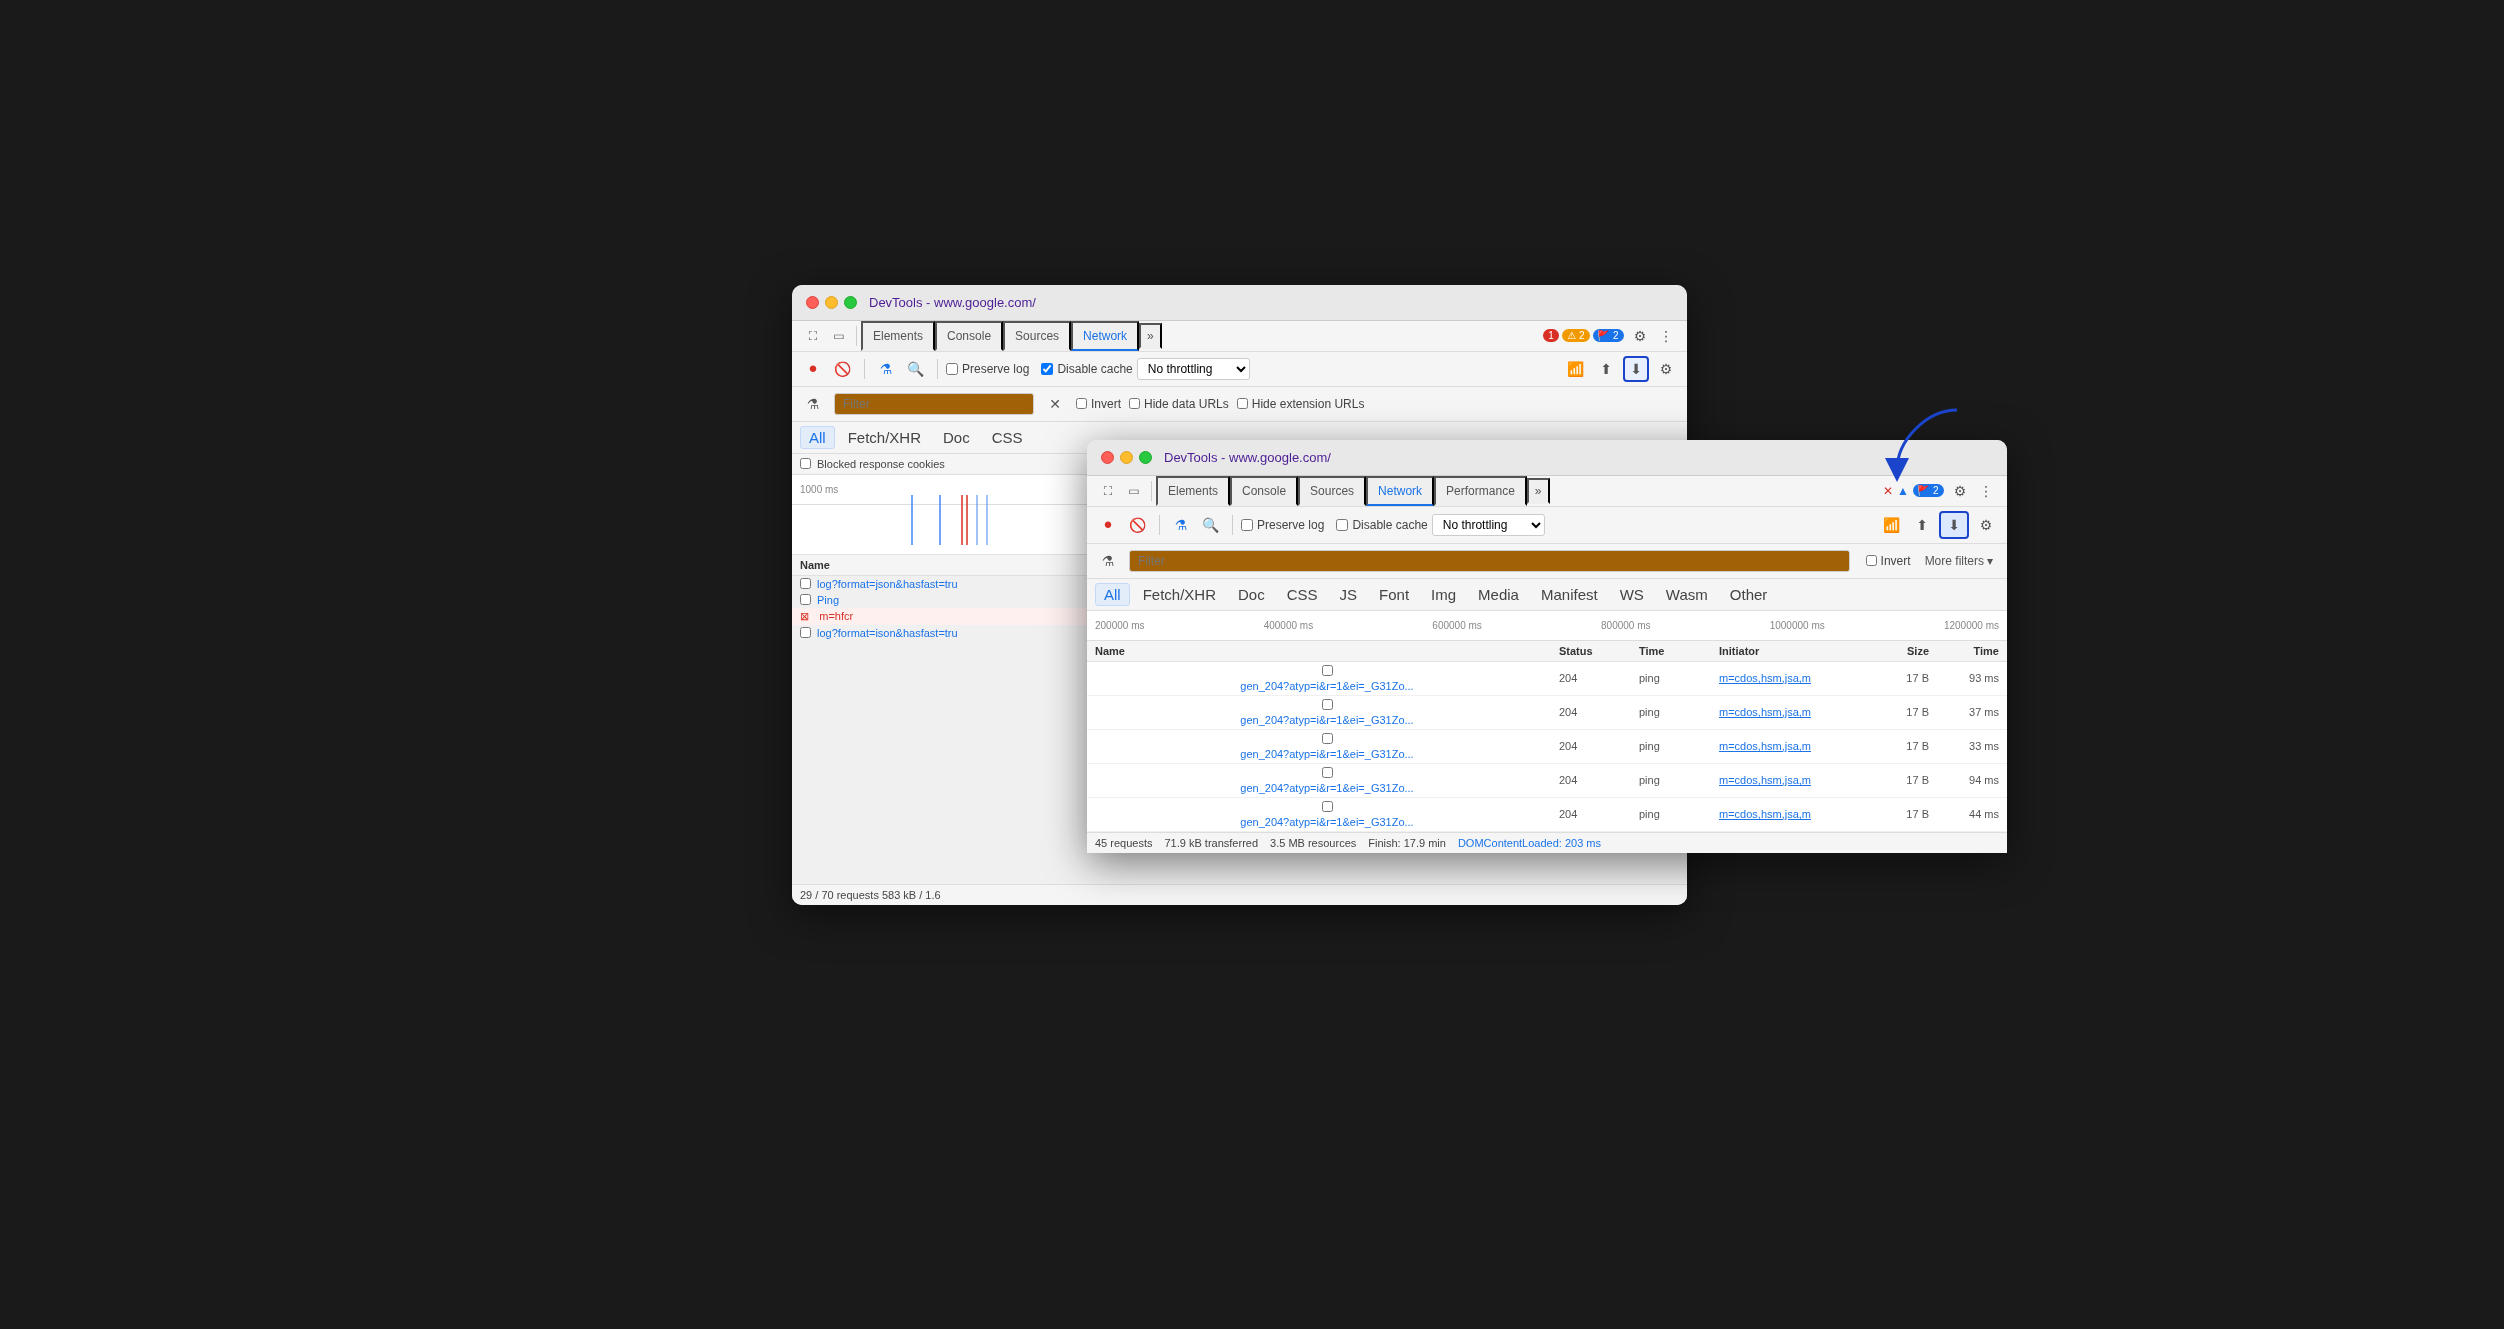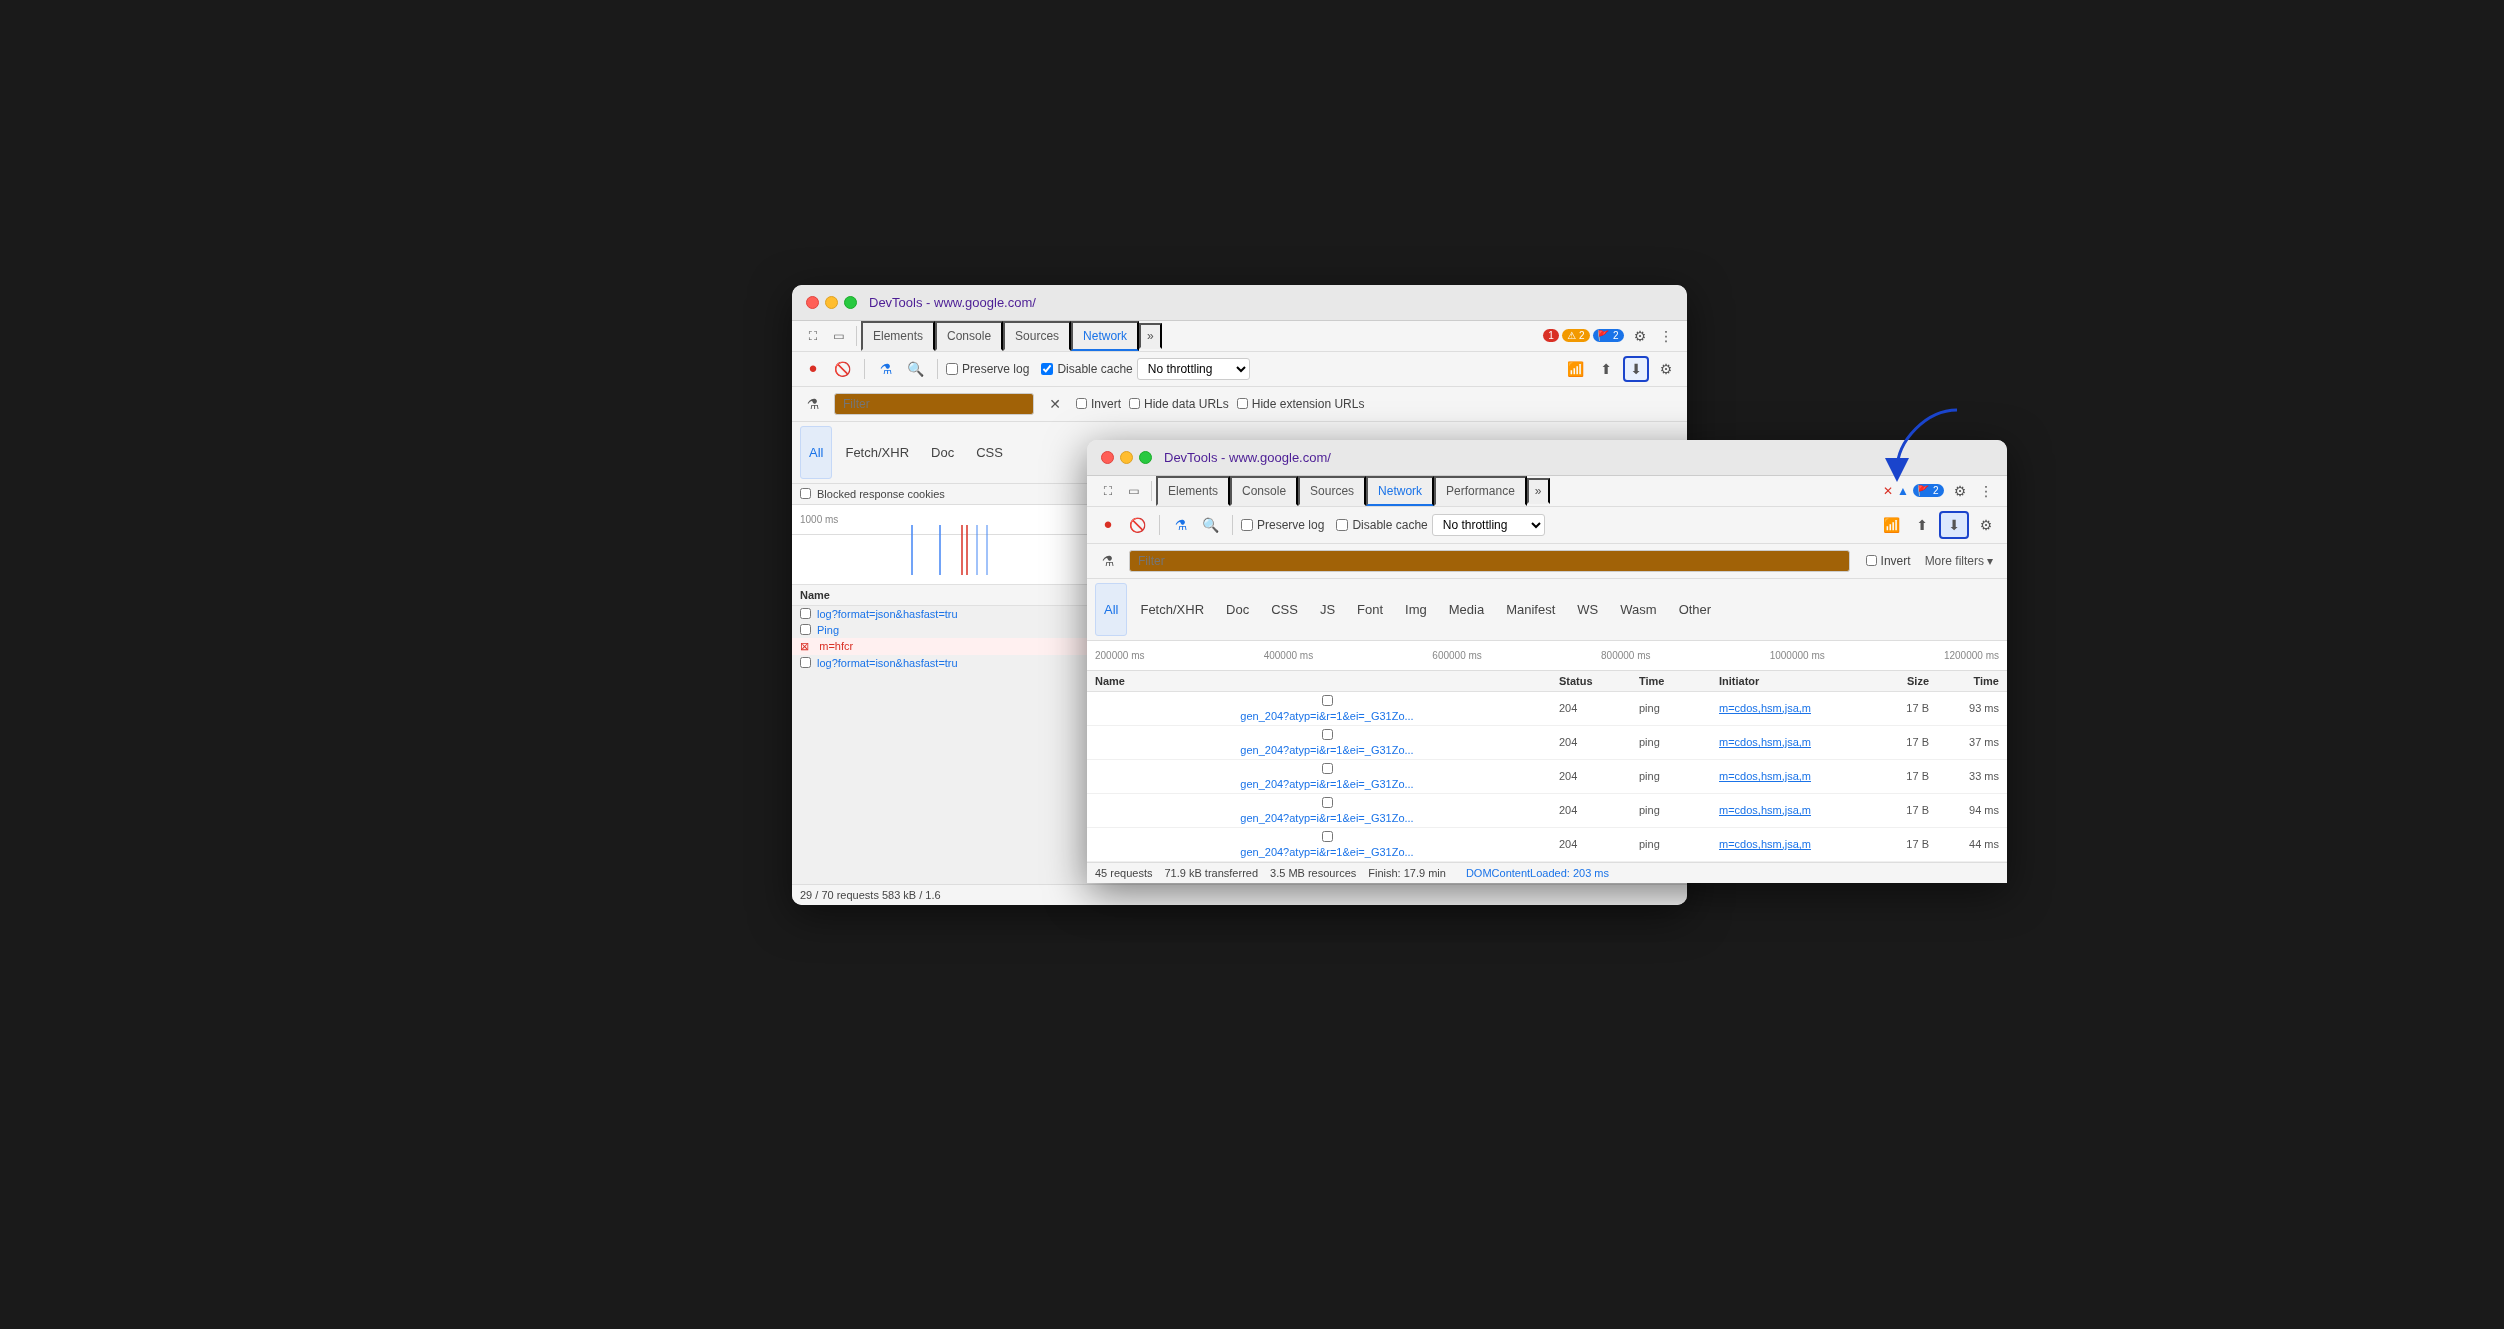--- a/index.html
+++ b/index.html
@@ -172,25 +172,25 @@
       align-items: center;
       padding: 4px 8px;
       gap: 4px;
       background: #f5f5f5;
       border-bottom: 1px solid #ddd;
       flex-wrap: nowrap;
       overflow: hidden;
     }
 
     .type-btn {
-      padding: 18px 8px;
+      padding: 2px 8px;
       border: 1px solid transparent;
       border-radius: 3px;
       cursor: pointer;
-      font-size: 13px;
+      font-size: 15px;
       background: none;
       color: #444;
       white-space: nowrap;
     }
 
     .type-btn.active {
       background: #e3ecf9;
       color: #1a73e8;
       border-color: #c5d8f7;
     }
@@ -255,21 +255,21 @@
     .status-bar-bottom {
       background: #f5f5f5;
       border-top: 1px solid #ddd;
       padding: 4px 8px;
       font-size: 11px;
       color: #444;
       display: flex;
       gap: 12px;
     }
 
-    .status-bar-bottom span.blue { color: #1a73e8; cursor: pointer; margin-left: 8px; }
+    .status-bar-bottom span.blue { color: #1a73e8; cursor: pointer; }
 
     
     .dropdown-menu {
       position: absolute;
       top: 280px;
       right: 30px;
       background: white;
       border: 1px solid #ccc;
       border-radius: 6px;
       box-shadow: 0 4px 15px rgba(0,0,0,0.2);

